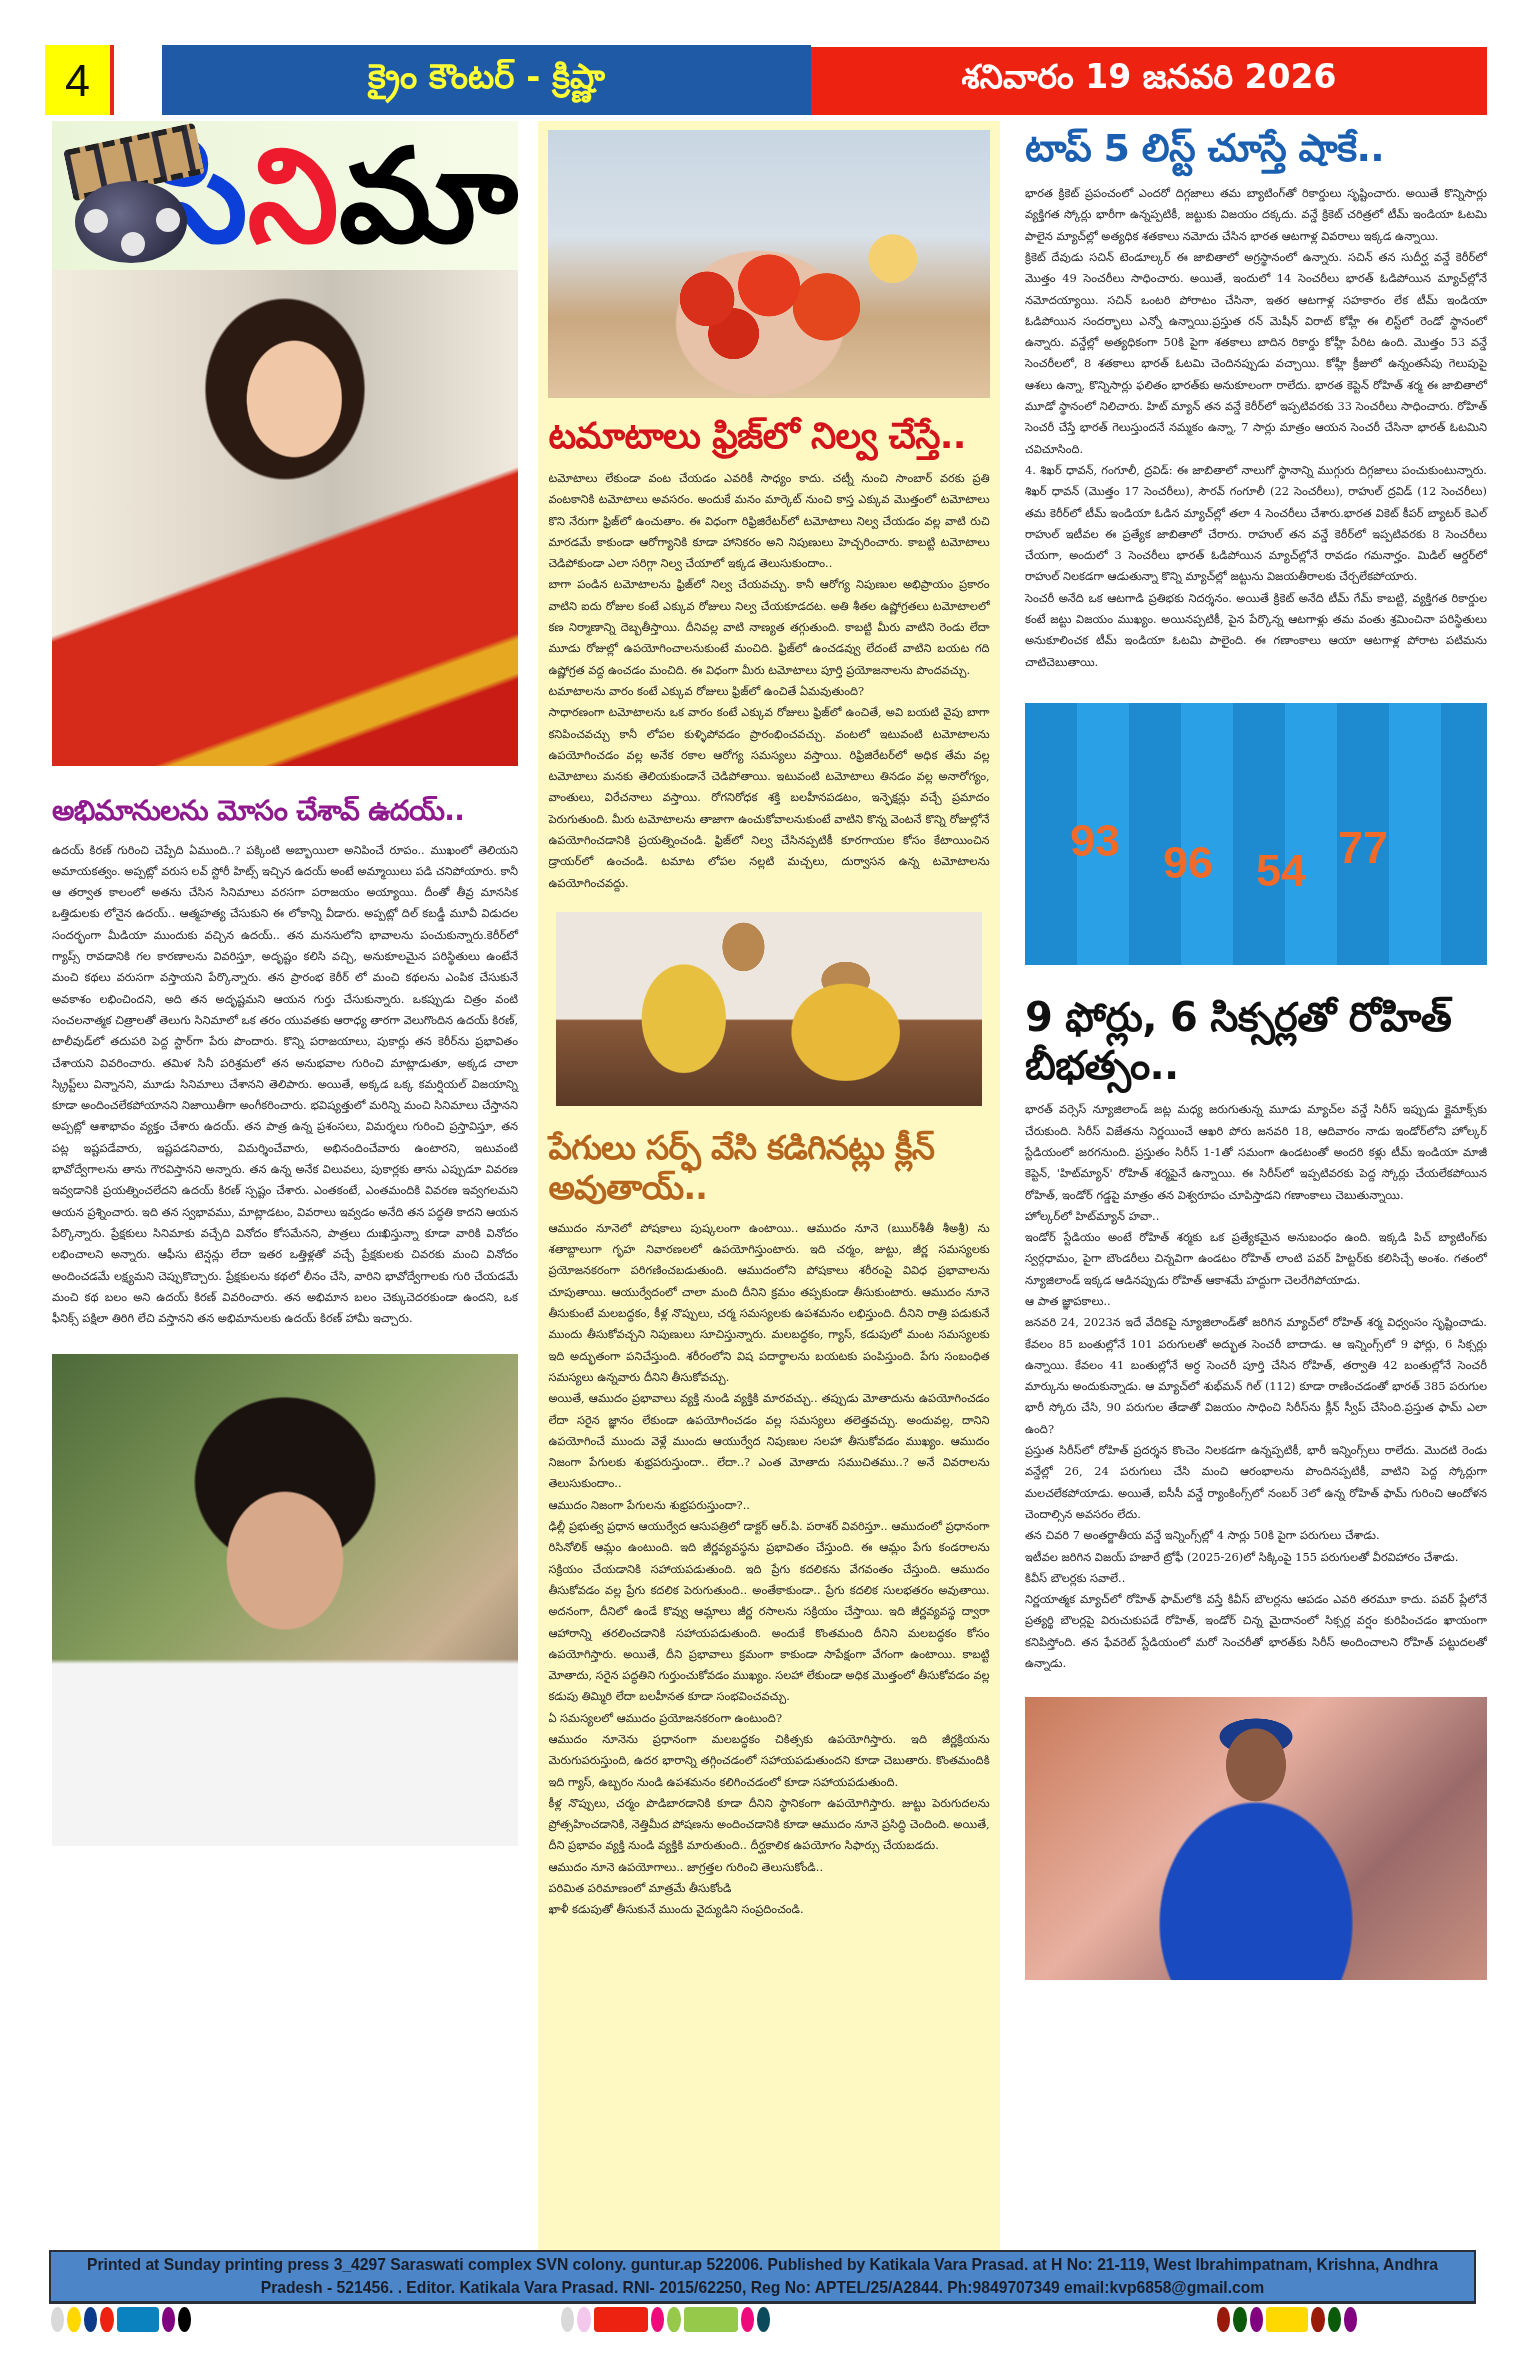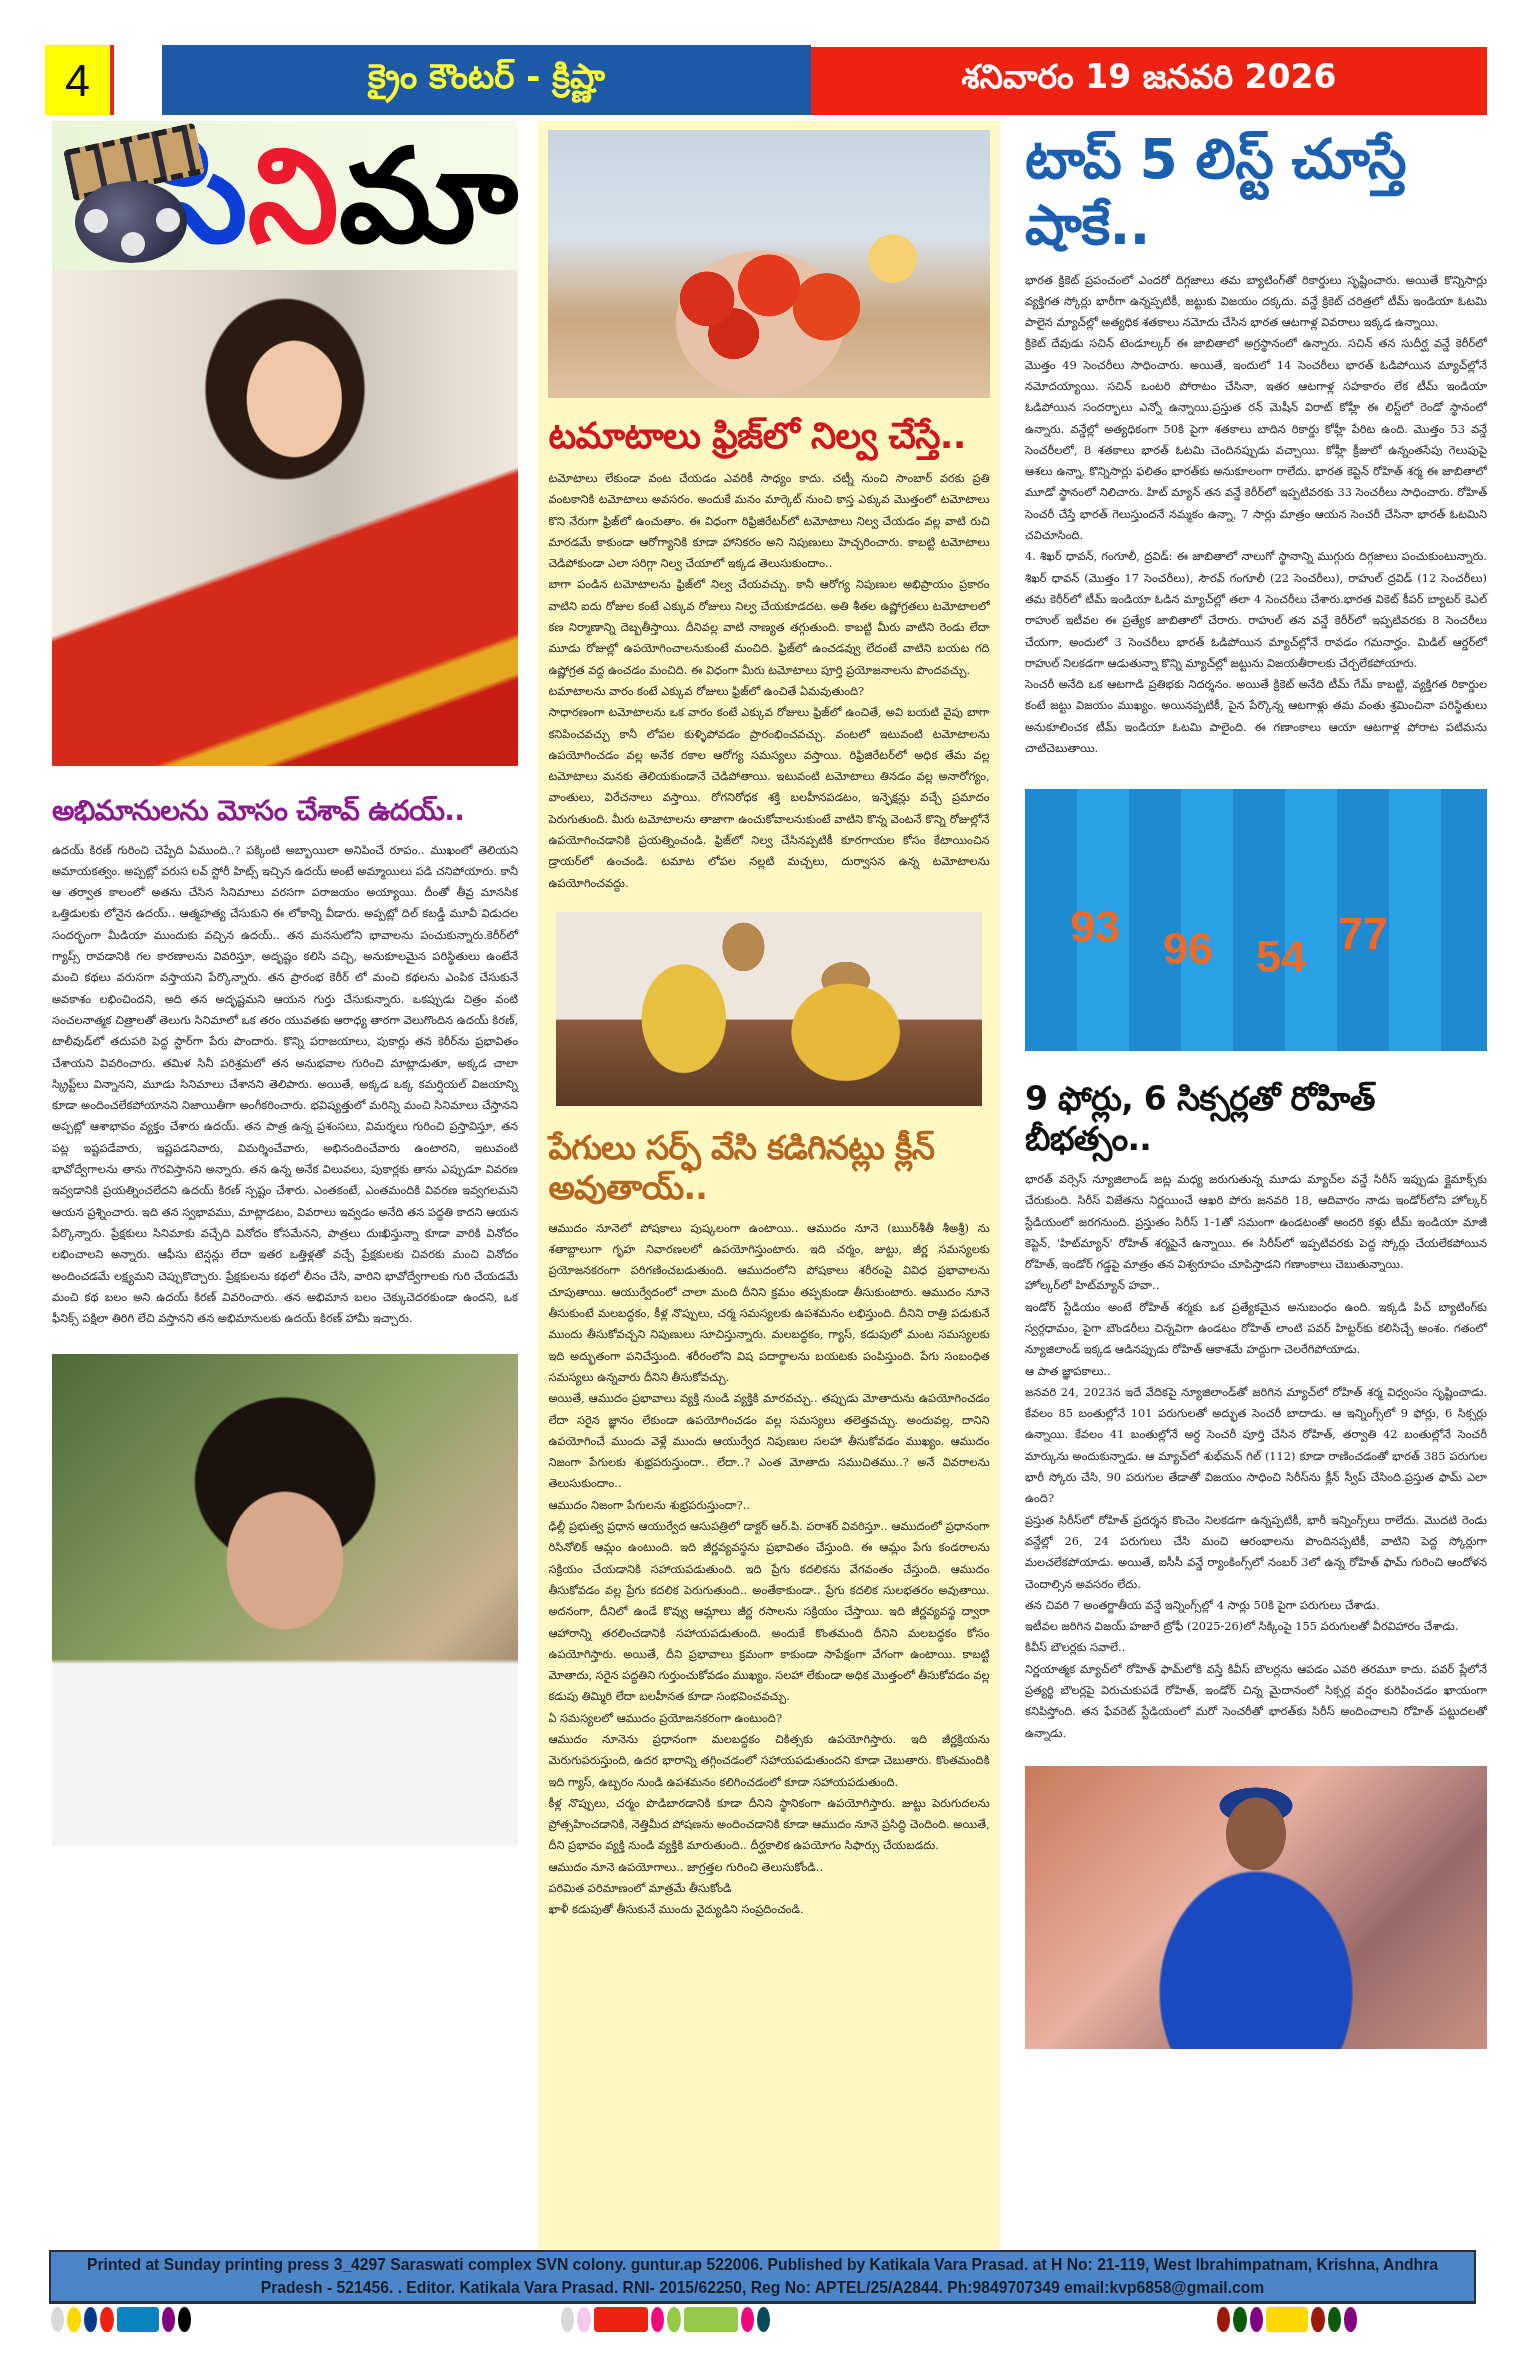--- a/index.html
+++ b/index.html
@@ -69,22 +69,22 @@
       radial-gradient(ellipse 45px 22.4px at 50% 14%, #1a3a8a 0 80%, transparent 82%),
       radial-gradient(ellipse 119px 149px at 50% 80%, #1a4ac0 0 80%, transparent 82%),
       linear-gradient(135deg, #c87a5a, #e8b0a0 40%, #9a6a6a 70%, #c89080);
   }
 
   
   .hl { font-weight: bold; line-height: 1.2; letter-spacing: -0.7px; }
   .hl-purple { color: #8e1a8e; font-size: 28px; margin: 28px 0 12px; }
   .hl-red { color: #d3141a; font-size: 36px; margin: 16.4px 0 10.4px; }
   .hl-brown { color: #b5651d; font-size: 33px; margin: 22.4px 0 10.4px; }
-  .hl-blue { color: #1b5fb0; font-size: 55px; margin: 4.5px 0 12px; }
-  .hl-black { color: #111; font-size: 33px; margin: 28px 0 10.4px; }
+  .hl-blue { color: #1b5fb0; font-size: 38px; margin: 4.5px 0 12px; }
+  .hl-black { color: #111; font-size: 40px; margin: 28px 0 10.4px; }
 
   
   .body-text { font-family: "DejaVu Serif", serif; font-size: 11.4px; line-height: 21.3px; text-align: justify; color: #222; }
   .body-text p { margin: 0; }
   .body-text .sub { text-align: left; }
 
   
   .footer { position: absolute; left: 49px; top: 2250px; width: 1427px; height: 54px; background: #4d86c8; border: 2.2px solid #2a2f3a; border-bottom-width: 3.7px; display: flex; flex-direction: column; align-items: center; justify-content: center; font-family: "Liberation Sans", sans-serif; font-size: 15.7px; font-weight: bold; color: #1a1e2a; line-height: 22.4px; text-align: center; }
 
   .swatches { position: absolute; top: 2306px; height: 27px; display: flex; gap: 3px; align-items: center; }

